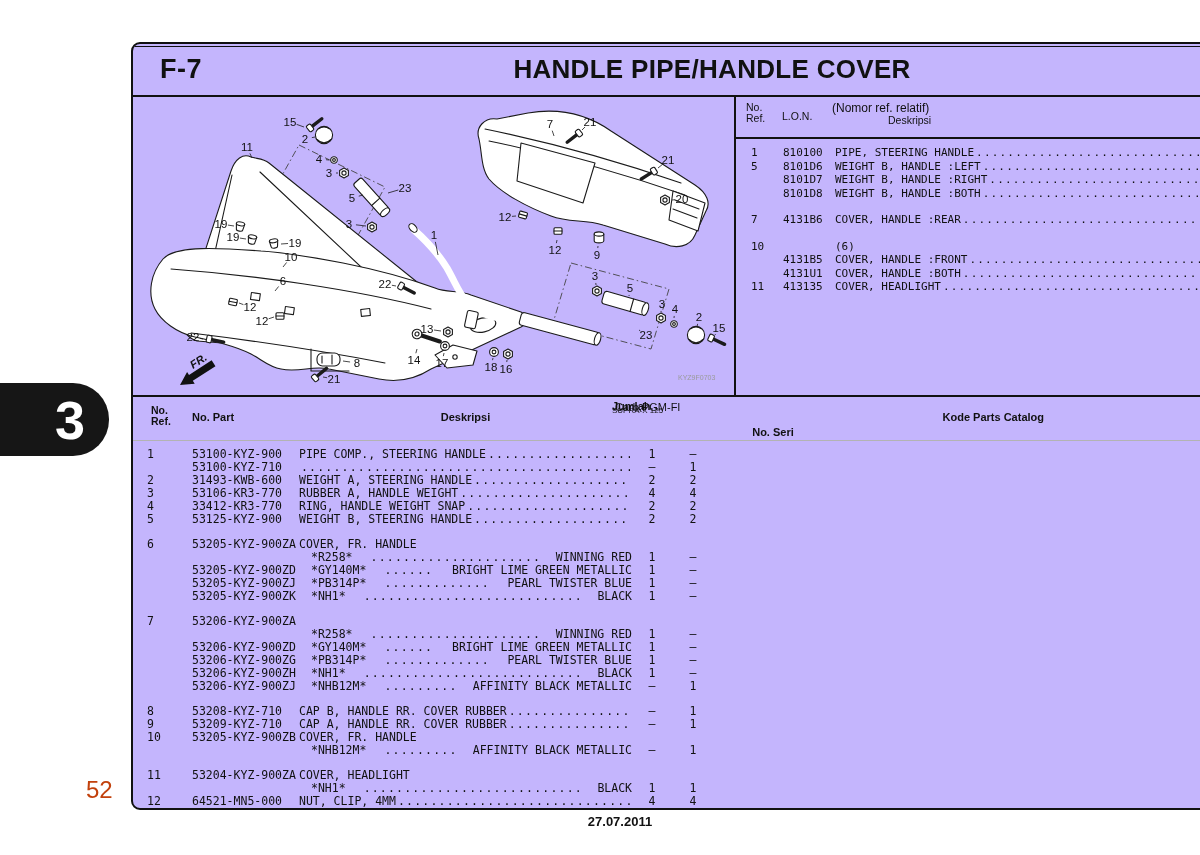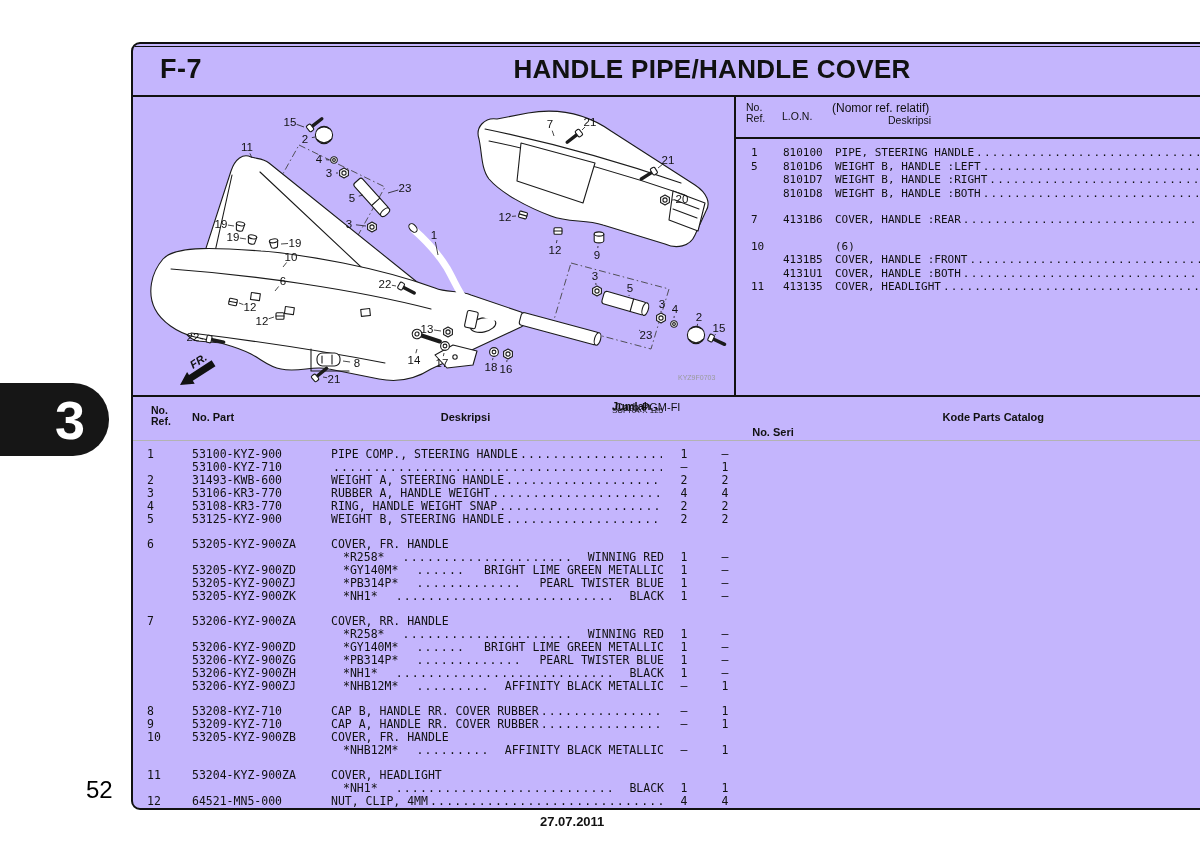--- a/index.html
+++ b/index.html
@@ -39,30 +39,30 @@
   .ph-jumlah .jl1{font-size:11px;font-weight:bold;}
   .ph-jumlah .jl2{font-size:8px;font-weight:normal;margin-top:6px;}
   .ph-jumlah .jl3{display:flex;justify-content:space-between;padding:1px 3px 0 3px;font-size:11px;font-weight:normal;}
   .ph-seri{left:585px;width:110px;top:29px;text-align:center;}
   .ph-kode{left:711px;width:200px;top:14px;text-align:right;}
   .parts-body{padding-top:7px;font-family:"DejaVu Sans Mono",monospace;font-size:11.5px;overflow:hidden;}
   .prow{display:flex;height:13px;line-height:13px;padding-left:14px;white-space:nowrap;}
   .p-spacer{height:12px;}
   .pref{width:45px;flex:none;}
   .ppart{width:107px;flex:none;}
-  .pdesc{width:333px;flex:none;display:flex;overflow:hidden;margin-left:32px;}
+  .pdesc{width:333px;flex:none;display:flex;overflow:hidden;}
   .pdesc.indent{padding-left:12px;width:321px;gap:16px;}
   .pcarb{width:40px;flex:none;text-align:center;}
   .ppgm{width:42px;flex:none;text-align:center;}
   
   .side-tab{position:absolute;left:0;top:383px;width:109px;height:73px;background:#161616;
             border-radius:0 36px 36px 0;color:#fff;font-size:54px;font-weight:bold;
             display:flex;align-items:center;justify-content:flex-end;padding-right:24px;box-sizing:border-box;}
-  .page-num{position:absolute;left:86px;top:776px;font-size:24px;color:#000000;}
-  .footer-date{position:absolute;left:540px;top:814px;width:160px;text-align:left;font-size:13px;font-weight:bold;}
+  .page-num{position:absolute;left:86px;top:776px;font-size:24px;color:#c2410c;}
+  .footer-date{position:absolute;left:540px;top:814px;width:160px;text-align:center;font-size:13px;font-weight:bold;}
   
   svg .ln{stroke:#1b1b1b;fill:none;stroke-width:1.1;stroke-linejoin:round;stroke-linecap:round;}
   svg .fillw{fill:#fff;}
   svg .dashdot{stroke:#444;fill:none;stroke-width:.9;stroke-dasharray:7 3 1.5 3;}
   svg .callout{fill:#111;stroke:none;font-family:"Liberation Sans",sans-serif;font-size:11.5px;text-anchor:middle;}
   svg .leaderline{stroke:#1b1b1b;stroke-width:.8;fill:none;}
   svg .fr-label{fill:#111;stroke:none;font:bold italic 11px "Liberation Sans",sans-serif;}
   svg .wm{fill:#9a9a9a;stroke:none;font:7px "Liberation Sans",sans-serif;}
 </style>
 </head>
@@ -452,21 +452,21 @@
           <span class="ppart">53106-KR3-770</span>
           <div class="pdesc">
             <span>RUBBER A, HANDLE WEIGHT</span>
             <span class="leader">........................................................................................................................</span>
           </div>
           <span class="pcarb">4</span>
           <span class="ppgm">4</span>
         </div>
         <div class="prow">
           <span class="pref">4</span>
-          <span class="ppart">53108-KR3-770</span>
+          <span class="ppart">33412-KR3-770</span>
           <div class="pdesc">
             <span>RING, HANDLE WEIGHT SNAP</span>
             <span class="leader">........................................................................................................................</span>
           </div>
           <span class="pcarb">2</span>
           <span class="ppgm">2</span>
         </div>
         <div class="prow">
           <span class="pref">5</span>
           <span class="ppart">53125-KYZ-900</span>
@@ -528,23 +528,20 @@
             <span class="leader">........................................................................................................................</span>
             <span>BLACK</span>
           </div>
           <span class="pcarb">1</span>
           <span class="ppgm">–</span>
         </div>
         <div class="p-spacer"></div>
         <div class="prow">
           <span class="pref">7</span>
           <span class="ppart">53206-KYZ-900ZA</span>
-          <div class="pdesc">
-            <span>COVER, RR. HANDLE</span>
-          </div>
           <span class="pcarb"></span>
           <span class="ppgm"></span>
         </div>
         <div class="prow">
           <span class="pref"></span>
           <span class="ppart"></span>
           <div class="pdesc indent">
             <span>*R258*</span>
             <span class="leader">........................................................................................................................</span>
             <span>WINNING RED</span>

